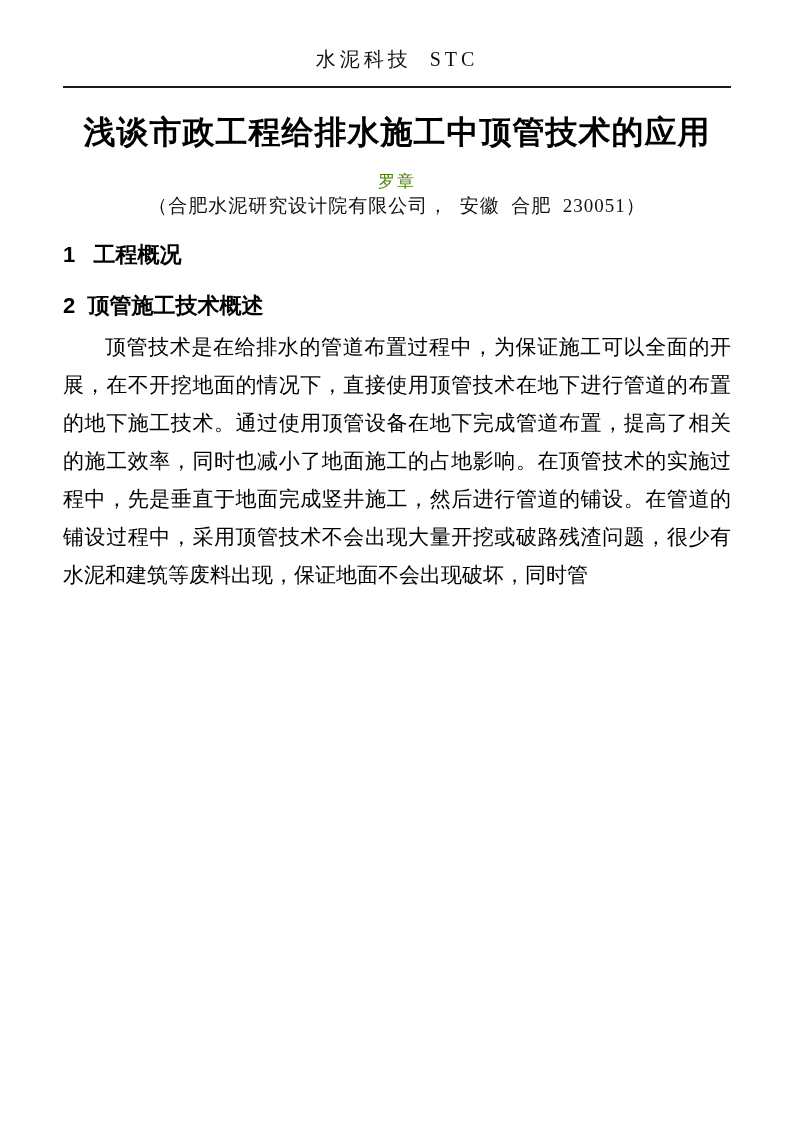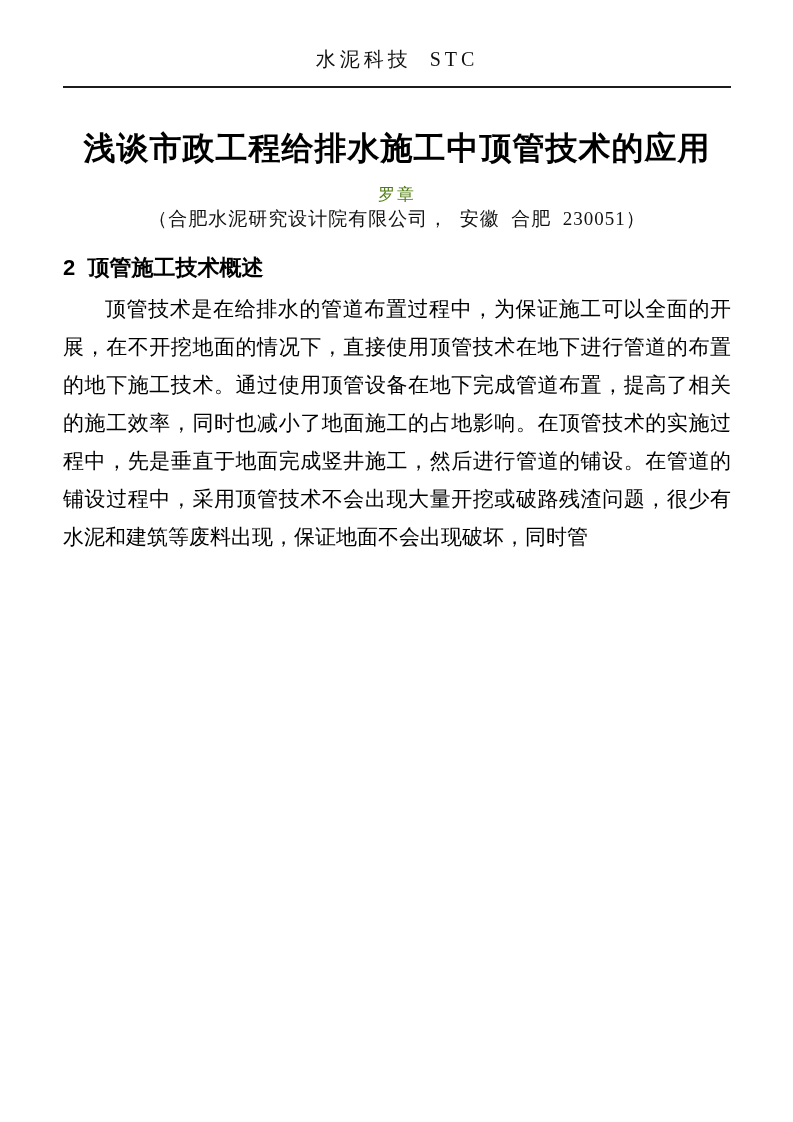--- a/index.html
+++ b/index.html
@@ -28,23 +28,23 @@
     font-family: "Liberation Serif", serif;
     color: #111;
     white-space: pre-wrap;
   }
   .header-rule {
     margin-top: 13px;
     height: 2px;
     background: #1c1c1c;
   }
   .paper-title {
-    margin-top: 38px;
+    margin-top: 25px;
     text-align: center;
-    font-family: Liberation Sans, sans-serif;
+    font-family: Liberation Mono, monospace;
     font-weight: bold;
     font-size: 32px;
     line-height: 44px;
     letter-spacing: 1px;
     color: #000;
   }
   .author {
     margin-top: 13px;
     text-align: center;
     font-size: 17px;
@@ -114,20 +114,21 @@
     <div class="header-rule"></div>
 
     <h1 class="paper-title">浅谈市政工程给排水施工中顶管技术的应用</h1>
 
     <div class="author">罗章</div>
 
     <div class="affiliation">（合肥水泥研究设计院有限公司，  安徽  合肥  230051）</div>
 
 
     <section>
+      <h2 class="section-heading">1   工程概况</h2>
     </section>
 
     <section>
       <h2 class="section-heading">2  顶管施工技术概述</h2>
       <p class="body-paragraph">顶管技术是在给排水的管道布置过程中，为保证施工可以全面的开展，在不开挖地面的情况下，直接使用顶管技术在地下进行管道的布置的地下施工技术。通过使用顶管设备在地下完成管道布置，提高了相关的施工效率，同时也减小了地面施工的占地影响。在顶管技术的实施过程中，先是垂直于地面完成竖井施工，然后进行管道的铺设。在管道的铺设过程中，采用顶管技术不会出现大量开挖或破路残渣问题，很少有水泥和建筑等废料出现，保证地面不会出现破坏，同时管</p>
     </section>
 
   </div>
 
   <div class="footer">

